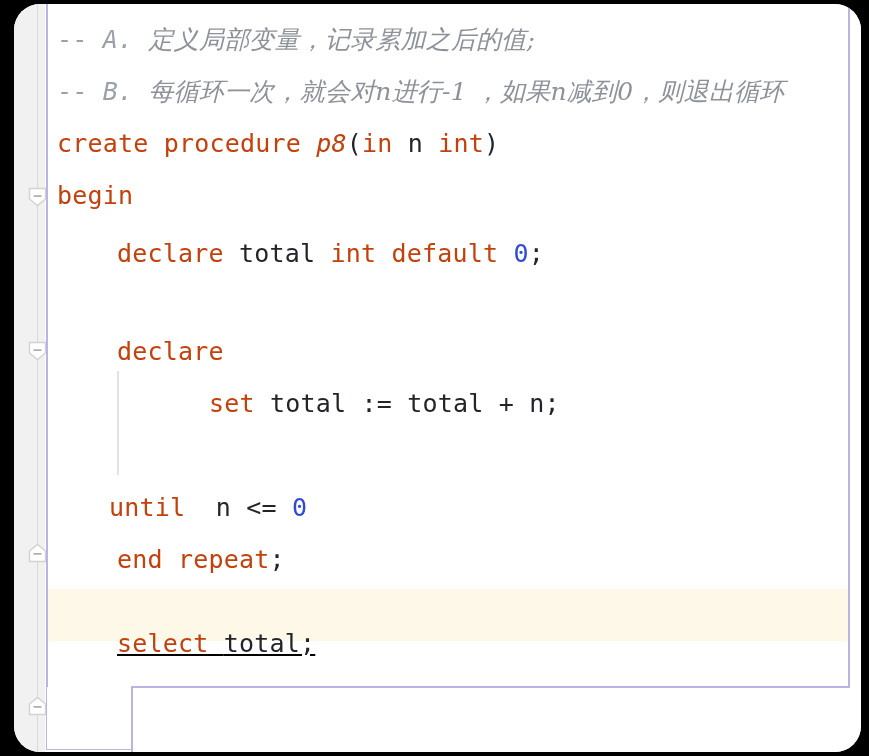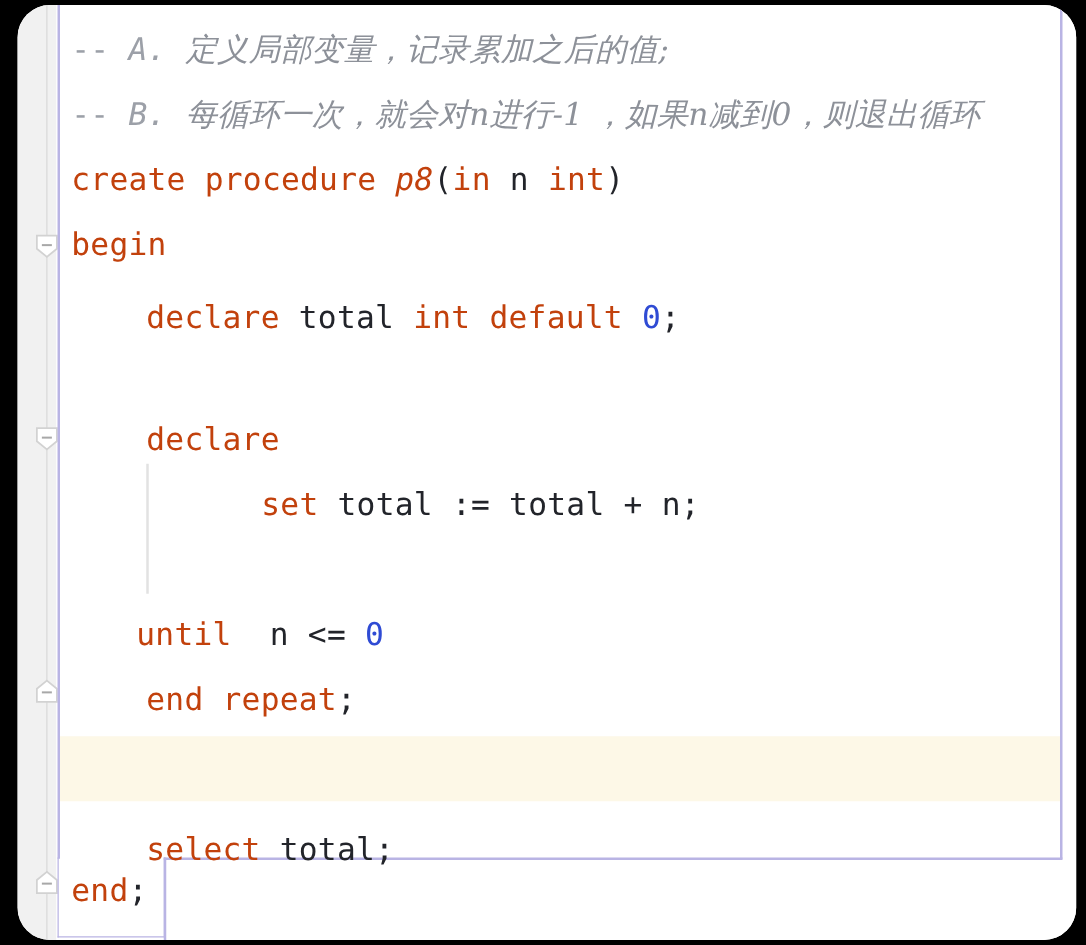--- a/index.html
+++ b/index.html
@@ -198,18 +198,17 @@
 
     <div class="line" style="top:374px;left:132px;margin-left:32px;"><span class="kw">set </span><span class="id">total </span><span class="punc">:= </span><span class="id">total + n</span><span class="punc">;</span></div>
 
 
     <div class="line" style="top:478px;left:64px;"><span class="kw">until</span><span class="id">  n &lt;= </span><span class="num">0</span></div>
 
     <div class="line" style="top:530px;left:72px;"><span class="kw">end repeat</span><span class="punc">;</span></div>
 
     <div class="line" style="top:585px;left:72px;"></div>
 
-    <div class="line" style="top:650px;left:72px;"><span class="kw">select </span><span class="id">total</span><span class="punc">;</span></div>
-
-    <div class="line" style="top:683px;left:12px;"><span class="kw">end</span><span class="punc">;</span></div>
+    <div class="line" style="top:614px;left:72px;text-decoration:underline;"><span class="kw">select </span><span class="id">total</span><span class="punc">;</span></div>
+
 
   </div>
 </div>
 
 </body></html>

